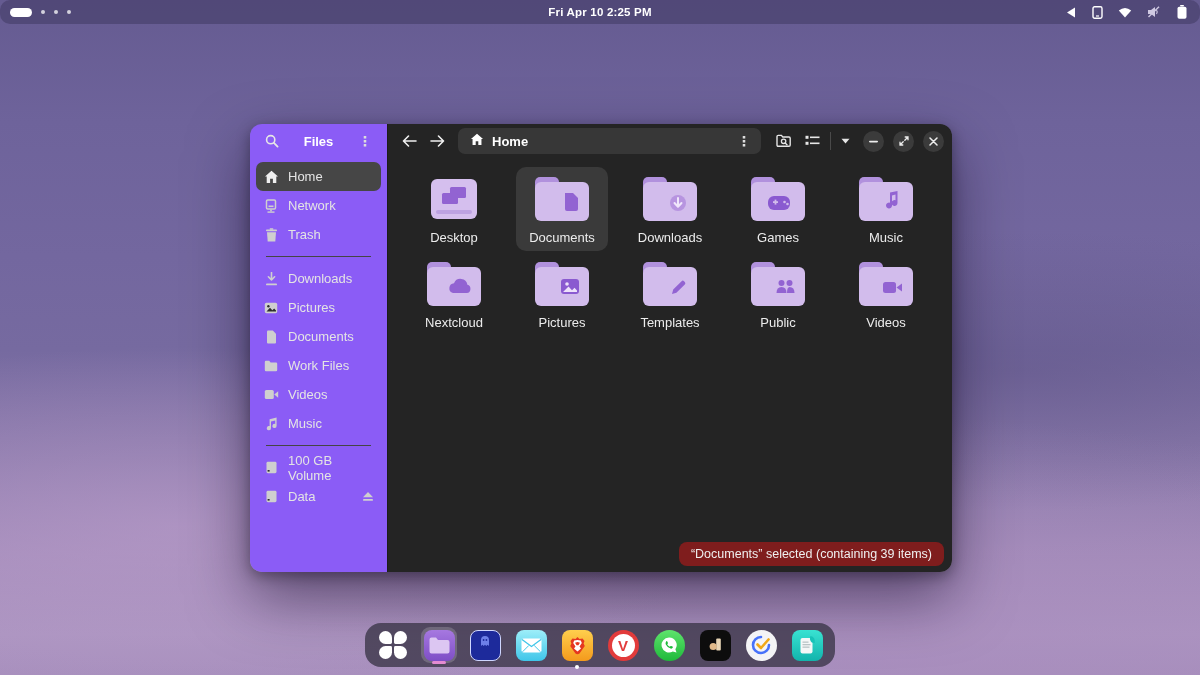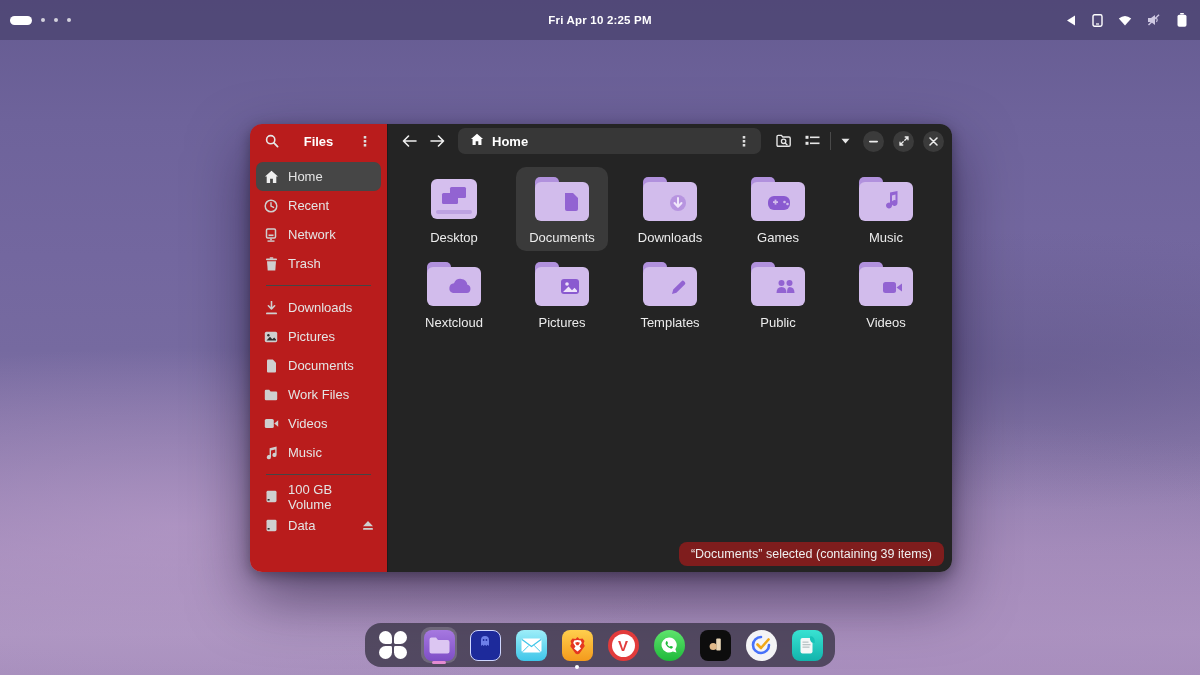--- a/index.html
+++ b/index.html
@@ -9,40 +9,40 @@
     position:relative;
     background:
       radial-gradient(900px 300px at 15% 78%, rgba(188,158,204,.55), rgba(188,158,204,0) 60%),
       radial-gradient(1000px 340px at 75% 92%, rgba(170,140,190,.5), rgba(170,140,190,0) 60%),
       radial-gradient(700px 200px at 85% 55%, rgba(90,80,130,.45), rgba(90,80,130,0) 70%),
       linear-gradient(180deg,#655b91 0%,#6e639b 18%,#73679f 38%,#766aa0 52%,#8b7aab 68%,#a28bb9 82%,#ab94c0 94%,#a78fbd 100%);
   }
 
   
   .menubar {
-    position:absolute; top:0; left:0; right:0; height:40px;
+    position:absolute; top:0; left:0; right:0; height:24px;
     background:rgba(78,69,115,.85);
-    display:flex; align-items:center; color:#fff;
+    display:flex; align-items:center; color:#fff;border-radius:10px;
   }
   .mb-left { position:absolute; left:10px; display:flex; align-items:center; gap:9px; }
   .mb-pill { width:22px; height:9px; background:#fff; border-radius:5px; }
   .mb-dot { width:4px; height:4px; border-radius:50%; background:rgba(255,255,255,.75); }
   .mb-clock { position:absolute; left:0; right:0; text-align:center; font-size:11.5px; font-weight:bold; letter-spacing:.2px; }
   .mb-right { position:absolute; right:12px; display:flex; align-items:center; gap:15px; }
   .mb-right svg { display:block; }
 
   
   .window {
     position:absolute; left:250px; top:124px; width:702px; height:448px;
     border-radius:12px; overflow:hidden;
     box-shadow:0 25px 60px rgba(20,10,40,.55), 0 4px 14px rgba(0,0,0,.35);
     display:flex;
   }
   .sidebar {
-    width:138px; background:#b91c1c; color:#e8e8e8; flex-shrink:0;
+    width:138px; background:#8b5cf6; color:#e8e8e8; flex-shrink:0;
     display:flex; flex-direction:column; border-right:1px solid #1c1c1c;
   }
   .sb-header { height:34px; display:flex; align-items:center; padding:0 10px; justify-content:space-between; }
   .sb-title { font-size:13px; font-weight:bold; color:#fff; }
   .iconbtn { width:24px; height:24px; display:flex; align-items:center; justify-content:center; border-radius:6px; cursor:default; color:#ddd; }
   .kebab { font-size:14px; font-weight:bold; letter-spacing:0; color:#ddd; line-height:1; }
   .sb-list { padding:4px 6px 0 6px; }
   .sb-item {
     height:29px; display:flex; align-items:center; gap:9px;
     padding:0 7px; border-radius:7px; font-size:13px; color:#e4e4e4;
@@ -168,29 +168,20 @@
         <span class="sbi">
             <svg width="15" height="14" viewBox="0 0 15 14">
               <path d="M7.5 0.8 L14 6.4 L12.3 6.4 L12.3 13 L8.9 13 L8.9 8.8 L6.1 8.8 L6.1 13 L2.7 13 L2.7 6.4 L1 6.4 Z" fill="#efefef"></path>
             </svg>
           </span>
         <span>Home</span>
       </div>
       <div class="sb-item">
         <span class="sbi">
             <svg width="14" height="14" viewBox="0 0 14 14">
-              <circle cx="7" cy="7" r="5.8" fill="none" stroke="#cfcfcf" stroke-width="1.5"></circle>
-              <polyline points="7,3.6 7,7 9.6,8.4" fill="none" stroke="#cfcfcf" stroke-width="1.4" stroke-linecap="round"></polyline>
-            </svg>
-          </span>
-        <span>Recent</span>
-      </div>
-      <div class="sb-item">
-        <span class="sbi">
-            <svg width="14" height="14" viewBox="0 0 14 14">
               <rect x="2.5" y="1" width="9" height="9" rx="1.2" fill="none" stroke="#cfcfcf" stroke-width="1.5"></rect>
               <rect x="4.5" y="6.5" width="5" height="1.6" fill="#cfcfcf"></rect>
               <rect x="6.2" y="10.6" width="1.6" height="1.8" fill="#cfcfcf"></rect>
               <rect x="3.5" y="12.4" width="7" height="1.4" fill="#cfcfcf"></rect>
             </svg>
           </span>
         <span>Network</span>
       </div>
       <div class="sb-item">
         <span class="sbi">

